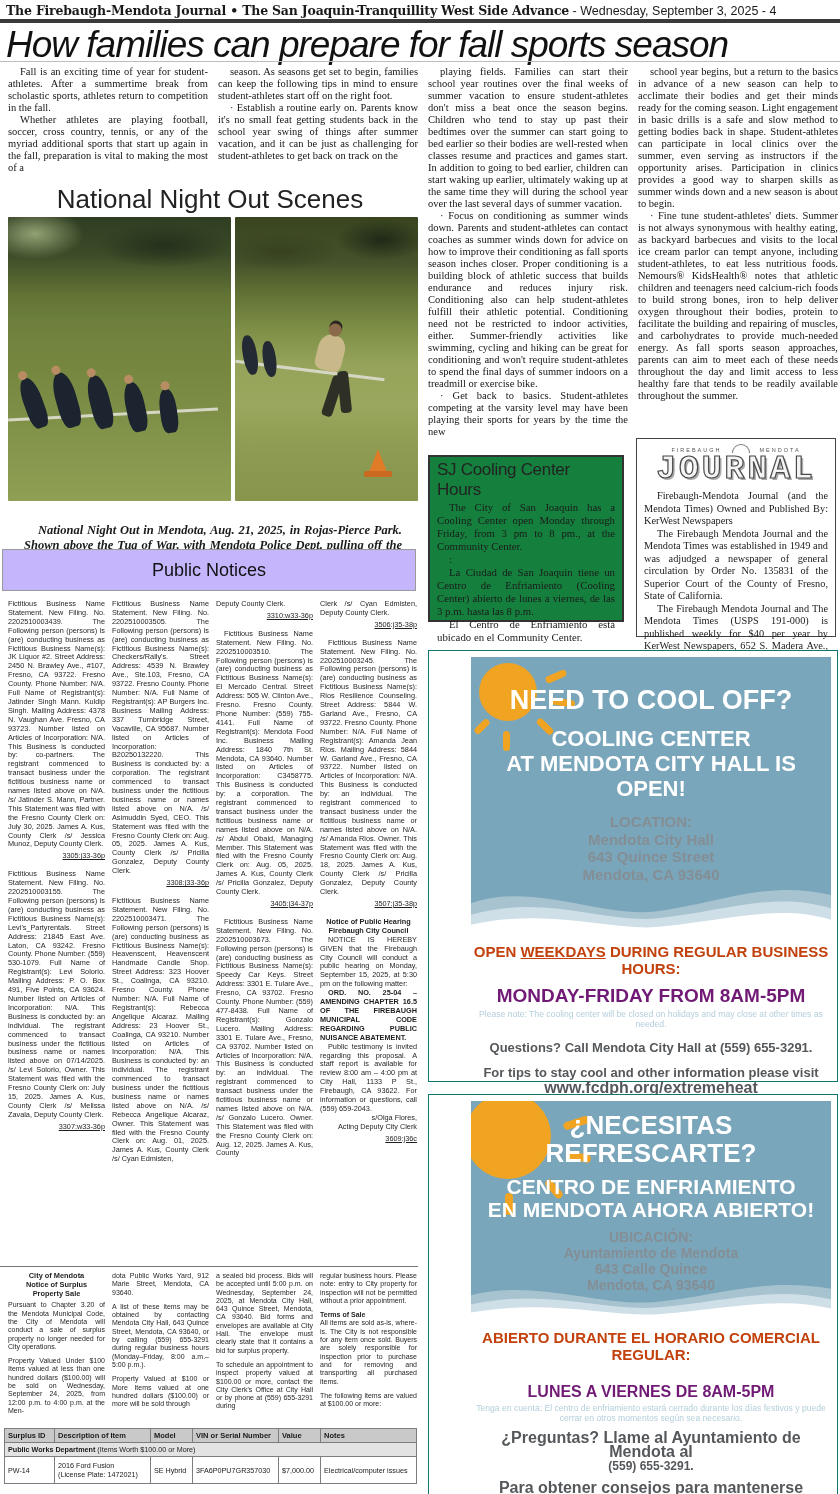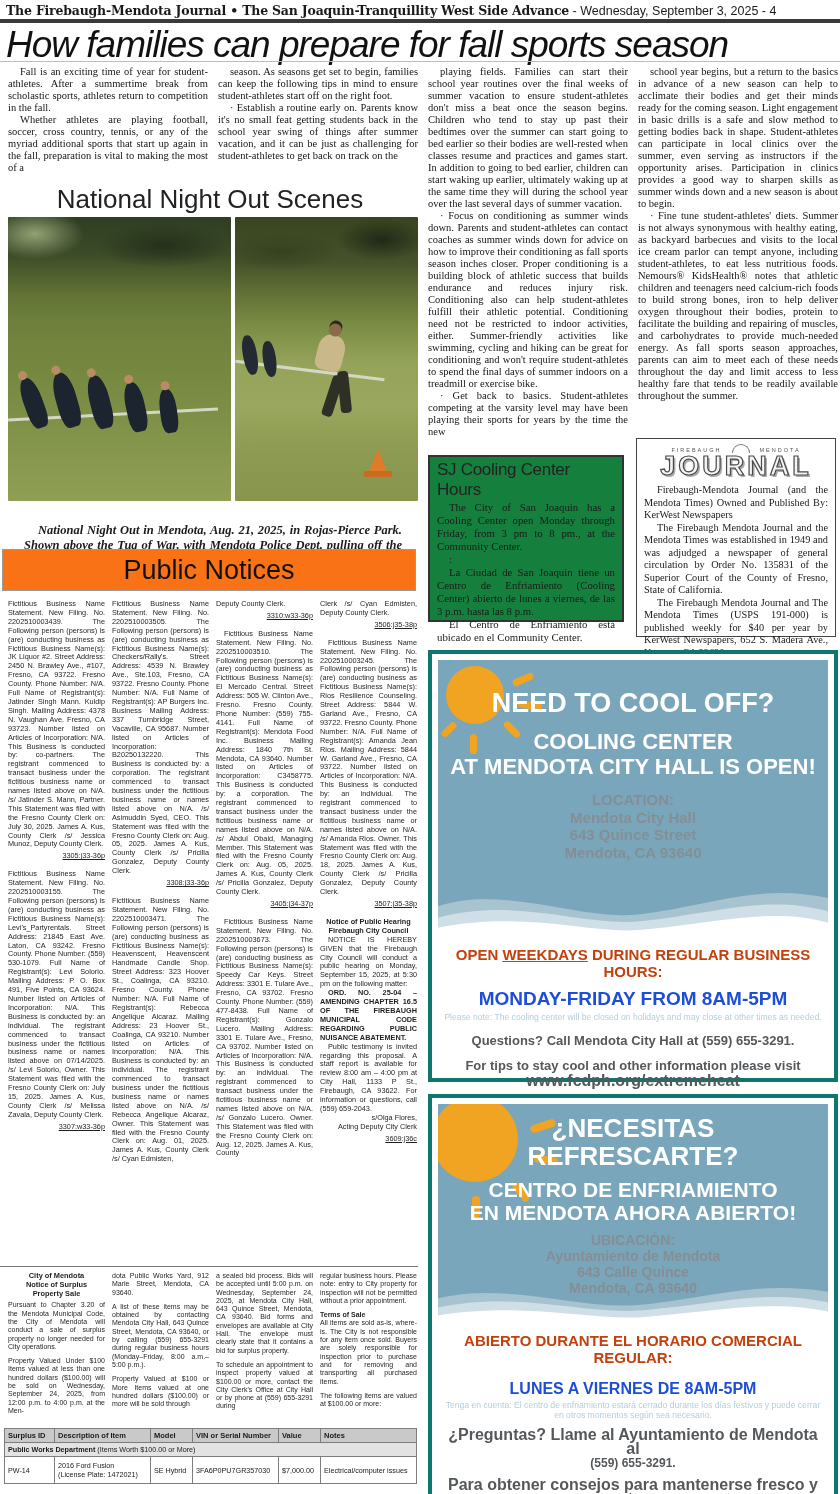--- a/index.html
+++ b/index.html
@@ -45,22 +45,22 @@
   .legs{position:absolute;width:11px;height:42px;background:#2e3026;border-radius:4px;}
   .cone{position:absolute;width:0;height:0;border-left:11px solid transparent;
         border-right:11px solid transparent;border-bottom:28px solid #e07b28;}
   .cone::after{content:"";position:absolute;left:-14px;top:22px;width:28px;height:6px;
                background:#c96a20;border-radius:2px;}
   #caption{left:8px;top:507px;width:410px;font-family:"Liberation Serif",serif;
            font-style:italic;font-weight:bold;font-size:12.5px;line-height:15px;text-align:justify;}
   #caption p{margin:16px;text-indent:14px;}
 
   
-  #pn-header{left:2px;top:549px;width:414px;height:42px;background:#f97316;border:1px solid #9a9a9a;
-             box-sizing:border-box;text-align:center;font-size:27px;line-height:40px;color:#111;}
+  #pn-header{left:2px;top:549px;width:414px;height:42px;background:#c4b5fd;border:1px solid #9a9a9a;
+             box-sizing:border-box;text-align:center;font-size:18px;line-height:40px;color:#111;}
   .ncol{top:600px;width:97px;font-size:7.3px;line-height:8.9px;text-align:justify;color:#1f1f1f;}
   #ncolA{left:8px;}#ncolB{left:112px;}#ncolC{left:216px;}#ncolD{left:320px;}
   .ncol p{margin:0;}
   .ntag{text-align:right;text-decoration:underline;margin:3px 0 9px 0 !important;}
   .nbold{font-weight:bold;}
   .ncenter{text-align:center;}
   .nright{text-align:right;}
   .nind{text-indent:8px;}
   #rule3{left:0;top:1266px;width:418px;height:1px;background:#777;}
 
@@ -87,28 +87,28 @@
   #sj-box h2{margin:0 0 1px 0;font-size:17px;font-weight:400;letter-spacing:-0.3px;color:#222;}
   #sj-box p{margin:0;font-family:"Liberation Serif",serif;font-size:10.8px;line-height:13px;
             text-align:justify;text-indent:12px;}
 
   
   #journal-box{left:636px;top:438px;width:200px;height:199px;border:1px solid #444;
                box-sizing:border-box;padding:4px 7px;background:#fff;}
   .j-arc{display:flex;justify-content:center;gap:10px;font-size:5.5px;letter-spacing:2px;
          color:#555;align-items:flex-end;height:10px;}
   .j-sun{width:16px;height:8px;border-radius:16px 16px 0 0;border:1.5px solid #777;border-bottom:none;}
-  .j-logo{text-align:center;font-family:Liberation Sans, sans-serif;font-size:27px;font-weight:bold;
+  .j-logo{text-align:center;font-family:Liberation Mono, monospace;font-size:33px;font-weight:bold;
           letter-spacing:3px;color:#f4f4f4;-webkit-text-stroke:1.2px #4a4a4a;
           text-shadow:2px 2px 0 #ababab;margin:-2px 0 2px 0;}
   #journal-box p{margin:0;font-family:"Liberation Serif",serif;font-size:10.3px;line-height:12.5px;
                  text-align:justify;text-indent:13px;}
 
   
-  .ad{left:428px;width:410px;background:#fff;border:4px solid #0f766e;box-sizing:border-box;}
+  .ad{left:428px;width:410px;background:#fff;border:1px solid #0f766e;box-sizing:border-box;padding-left:36px;}
   #ad-en{top:650px;height:432px;}
   #ad-es{top:1094px;height:471px;}
   .ad-blue{position:relative;margin:6px 6px 0 6px;background:#7aa6bb;overflow:hidden;}
   #ad-en .ad-blue{height:276px;}
   #ad-es .ad-blue{height:218px;}
   .sun{position:absolute;border-radius:50%;background:#f0a422;}
   #ad-en .sun{width:58px;height:58px;left:8px;top:6px;}
   #ad-es .sun{width:86px;height:86px;left:-6px;top:-8px;}
   .ray{position:absolute;background:#f0a422;border-radius:4px;}
   .ad-h1{position:relative;text-align:center;color:#fff;font-weight:bold;}
@@ -120,22 +120,22 @@
   #ad-es .ad-h2.first{margin-top:8px;}
   .ad-loc{position:relative;text-align:center;color:#848e95;font-weight:bold;margin-top:12px;
           font-size:15px;line-height:17.5px;}
   #ad-es .ad-loc{margin-top:8px;font-size:14px;line-height:16px;}
   .wave{position:absolute;bottom:0;left:0;width:100%;}
   #ad-en .wave{height:58px;}
   #ad-es .wave{height:46px;}
   .ad-white{padding:10px 8px 0 8px;text-align:center;}
   .ad-open{color:#c2410c;font-weight:bold;font-size:15px;}
   .ad-open .u{text-decoration:underline;}
-  .ad-hours{color:#1d4ed8;font-weight:bold;font-size:19px;margin-top:8px;}
-  #ad-es .ad-hours{font-size:16px;margin-top:14px;}
+  .ad-hours{color:#701a75;font-weight:bold;font-size:19px;margin-top:8px;}
+  #ad-es .ad-hours{font-size:16px;margin-top:20px;}
   .ad-note{color:#b3cedb;font-size:8.6px;margin-top:2px;line-height:10px;}
   .ad-q{color:#55585b;font-weight:bold;font-size:13px;margin-top:11px;line-height:15px;}
   #ad-es .ad-q{font-size:16px;margin-top:8px;line-height:14px;}
   .ad-url{color:#55585b;font-weight:bold;font-size:16px;line-height:15px;}
   #ad-es .ad-url{font-size:12px;line-height:14px;}
   .ad-disc{color:#a9c9d8;font-size:9.3px;margin-top:10px;line-height:11px;}
   #ad-es .ad-disc{font-size:8.6px;margin-top:8px;line-height:10px;}
 </style>
 </head>
 <body>

